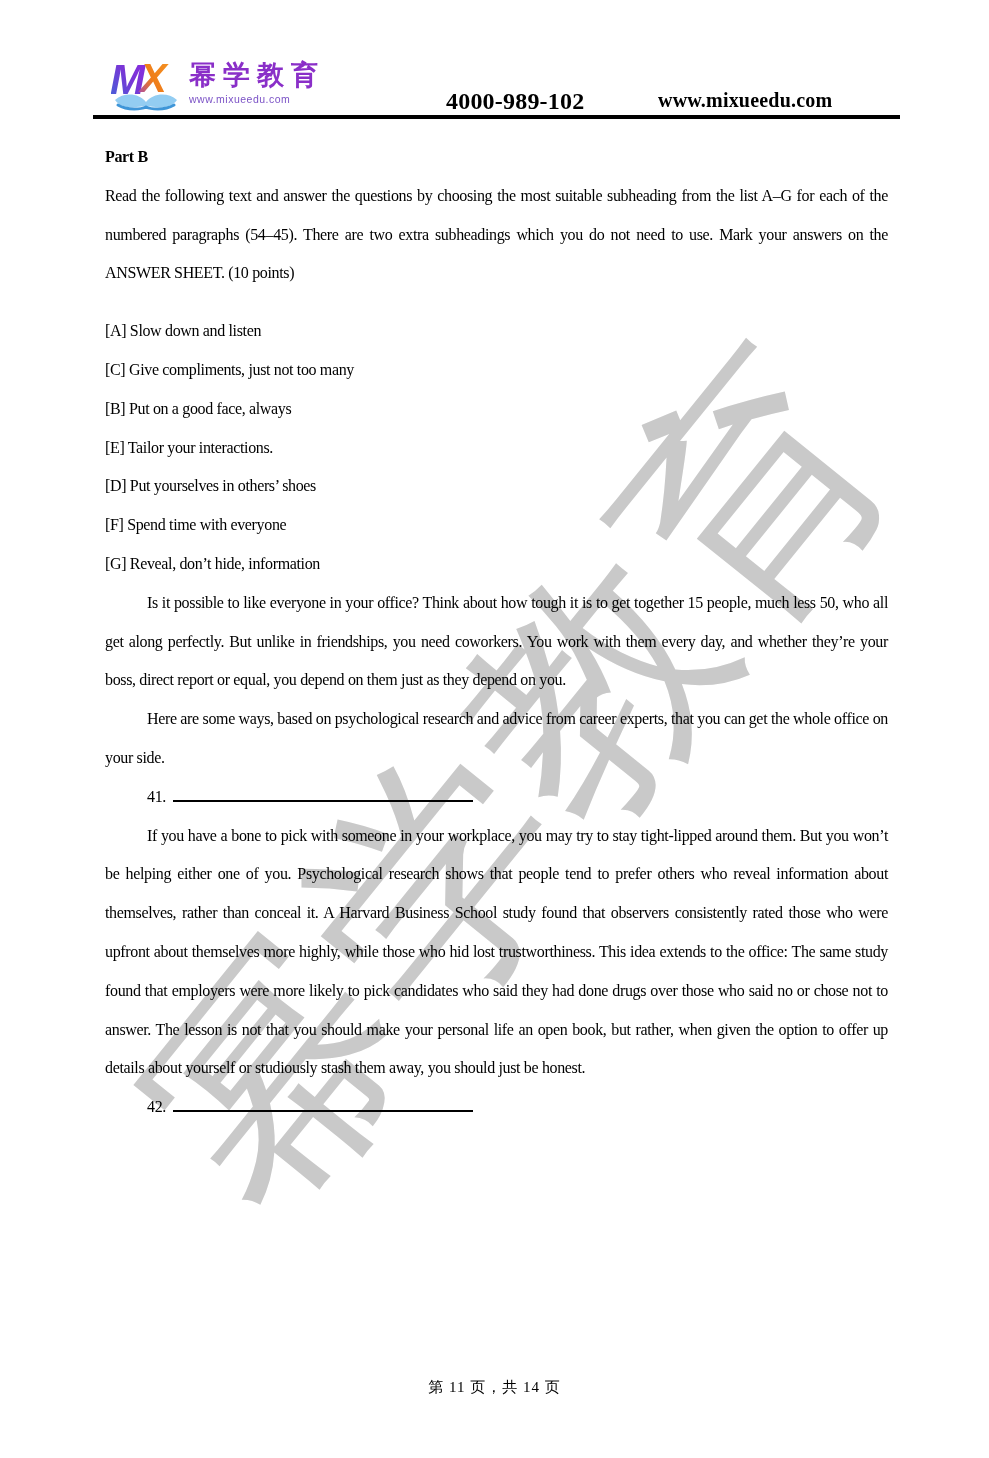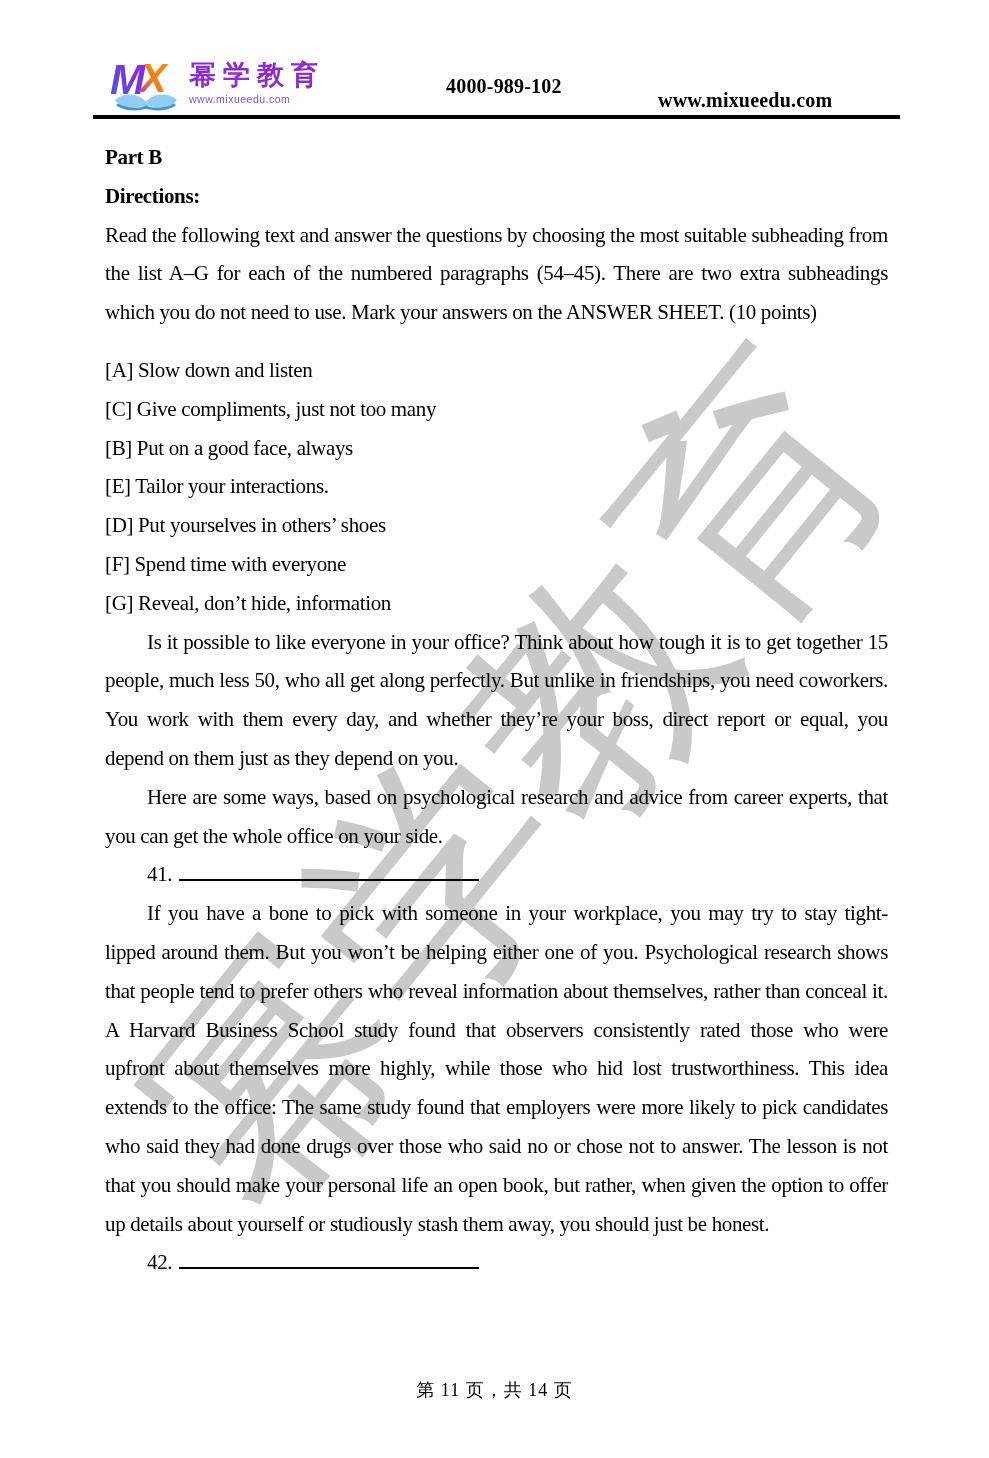--- a/index.html
+++ b/index.html
@@ -59,39 +59,39 @@
   }
   .logo-url {
     font-size: 10.5px;
     color: #7b52c6;
     font-family: "Liberation Sans", sans-serif;
     letter-spacing: 0.5px;
     margin-top: 3px;
   }
   .header-phone {
     position: absolute;
-    left: 446px; top: 75px;
-    font-size: 20px; font-weight: bold;
+    left: 446px; top: 88px;
+    font-size: 24px; font-weight: bold;
     z-index: 2;
     letter-spacing: 0.2px;
   }
   .header-site {
     position: absolute;
     left: 658px; top: 89px;
     font-size: 20px; font-weight: bold;
     z-index: 2;
     letter-spacing: 0.2px;
   }
 
   
   .content {
     position: absolute;
     left: 105px; top: 138px;
     width: 783px;
-    font-size: 21px;
+    font-size: 16px;
     letter-spacing: -0.35px;
     line-height: 38.8px;
     z-index: 1;
   }
   .content p { margin: 0; text-align: justify; }
   .bold-line { font-weight: bold; text-align: left; }
   .options-list { margin-top: 19px; }
   .option-row { white-space: nowrap; }
   .para-indent { text-indent: 42px; }
   .blank-line { margin-left: 42px; white-space: nowrap; }
@@ -104,21 +104,21 @@
     margin-left: 7px;
     vertical-align: baseline;
   }
 
   
   .footer {
     position: absolute;
     left: 0; top: 1378px;
     width: 989px;
     text-align: center;
-    font-size: 18px;
+    font-size: 15px;
     letter-spacing: 1px;
     z-index: 1;
   }
 </style>
 </head>
 <body>
 
 <div class="page">
 
   <div class="watermark">幂学教育</div>
@@ -147,21 +147,20 @@
       <div class="logo-url">www.mixueedu.com</div>
     </div>
   </div>
   <div class="header-phone">4000-989-102</div>
   <div class="header-site">www.mixueedu.com</div>
   <div class="header-rule"></div>
 
   <div class="content">
 
     <p class="bold-line">Part B</p>
-    <p class="bold-line">Directions:</p>
     <p>Read the following text and answer the questions by choosing the most suitable subheading from the list A–G for each of the numbered paragraphs (54–45). There are two extra subheadings which you do not need to use. Mark your answers on the ANSWER SHEET. (10 points)</p>
 
     <div class="options-list">
       <div class="option-row"><span>[A]</span> <span>Slow down and listen</span></div>
       <div class="option-row"><span>[C]</span> <span>Give compliments, just not too many</span></div>
       <div class="option-row"><span>[B]</span> <span>Put on a good face, always</span></div>
       <div class="option-row"><span>[E]</span> <span>Tailor your interactions.</span></div>
       <div class="option-row"><span>[D]</span> <span>Put yourselves in others’ shoes</span></div>
       <div class="option-row"><span>[F]</span> <span>Spend time with everyone</span></div>
       <div class="option-row"><span>[G]</span> <span>Reveal, don’t hide, information</span></div>

